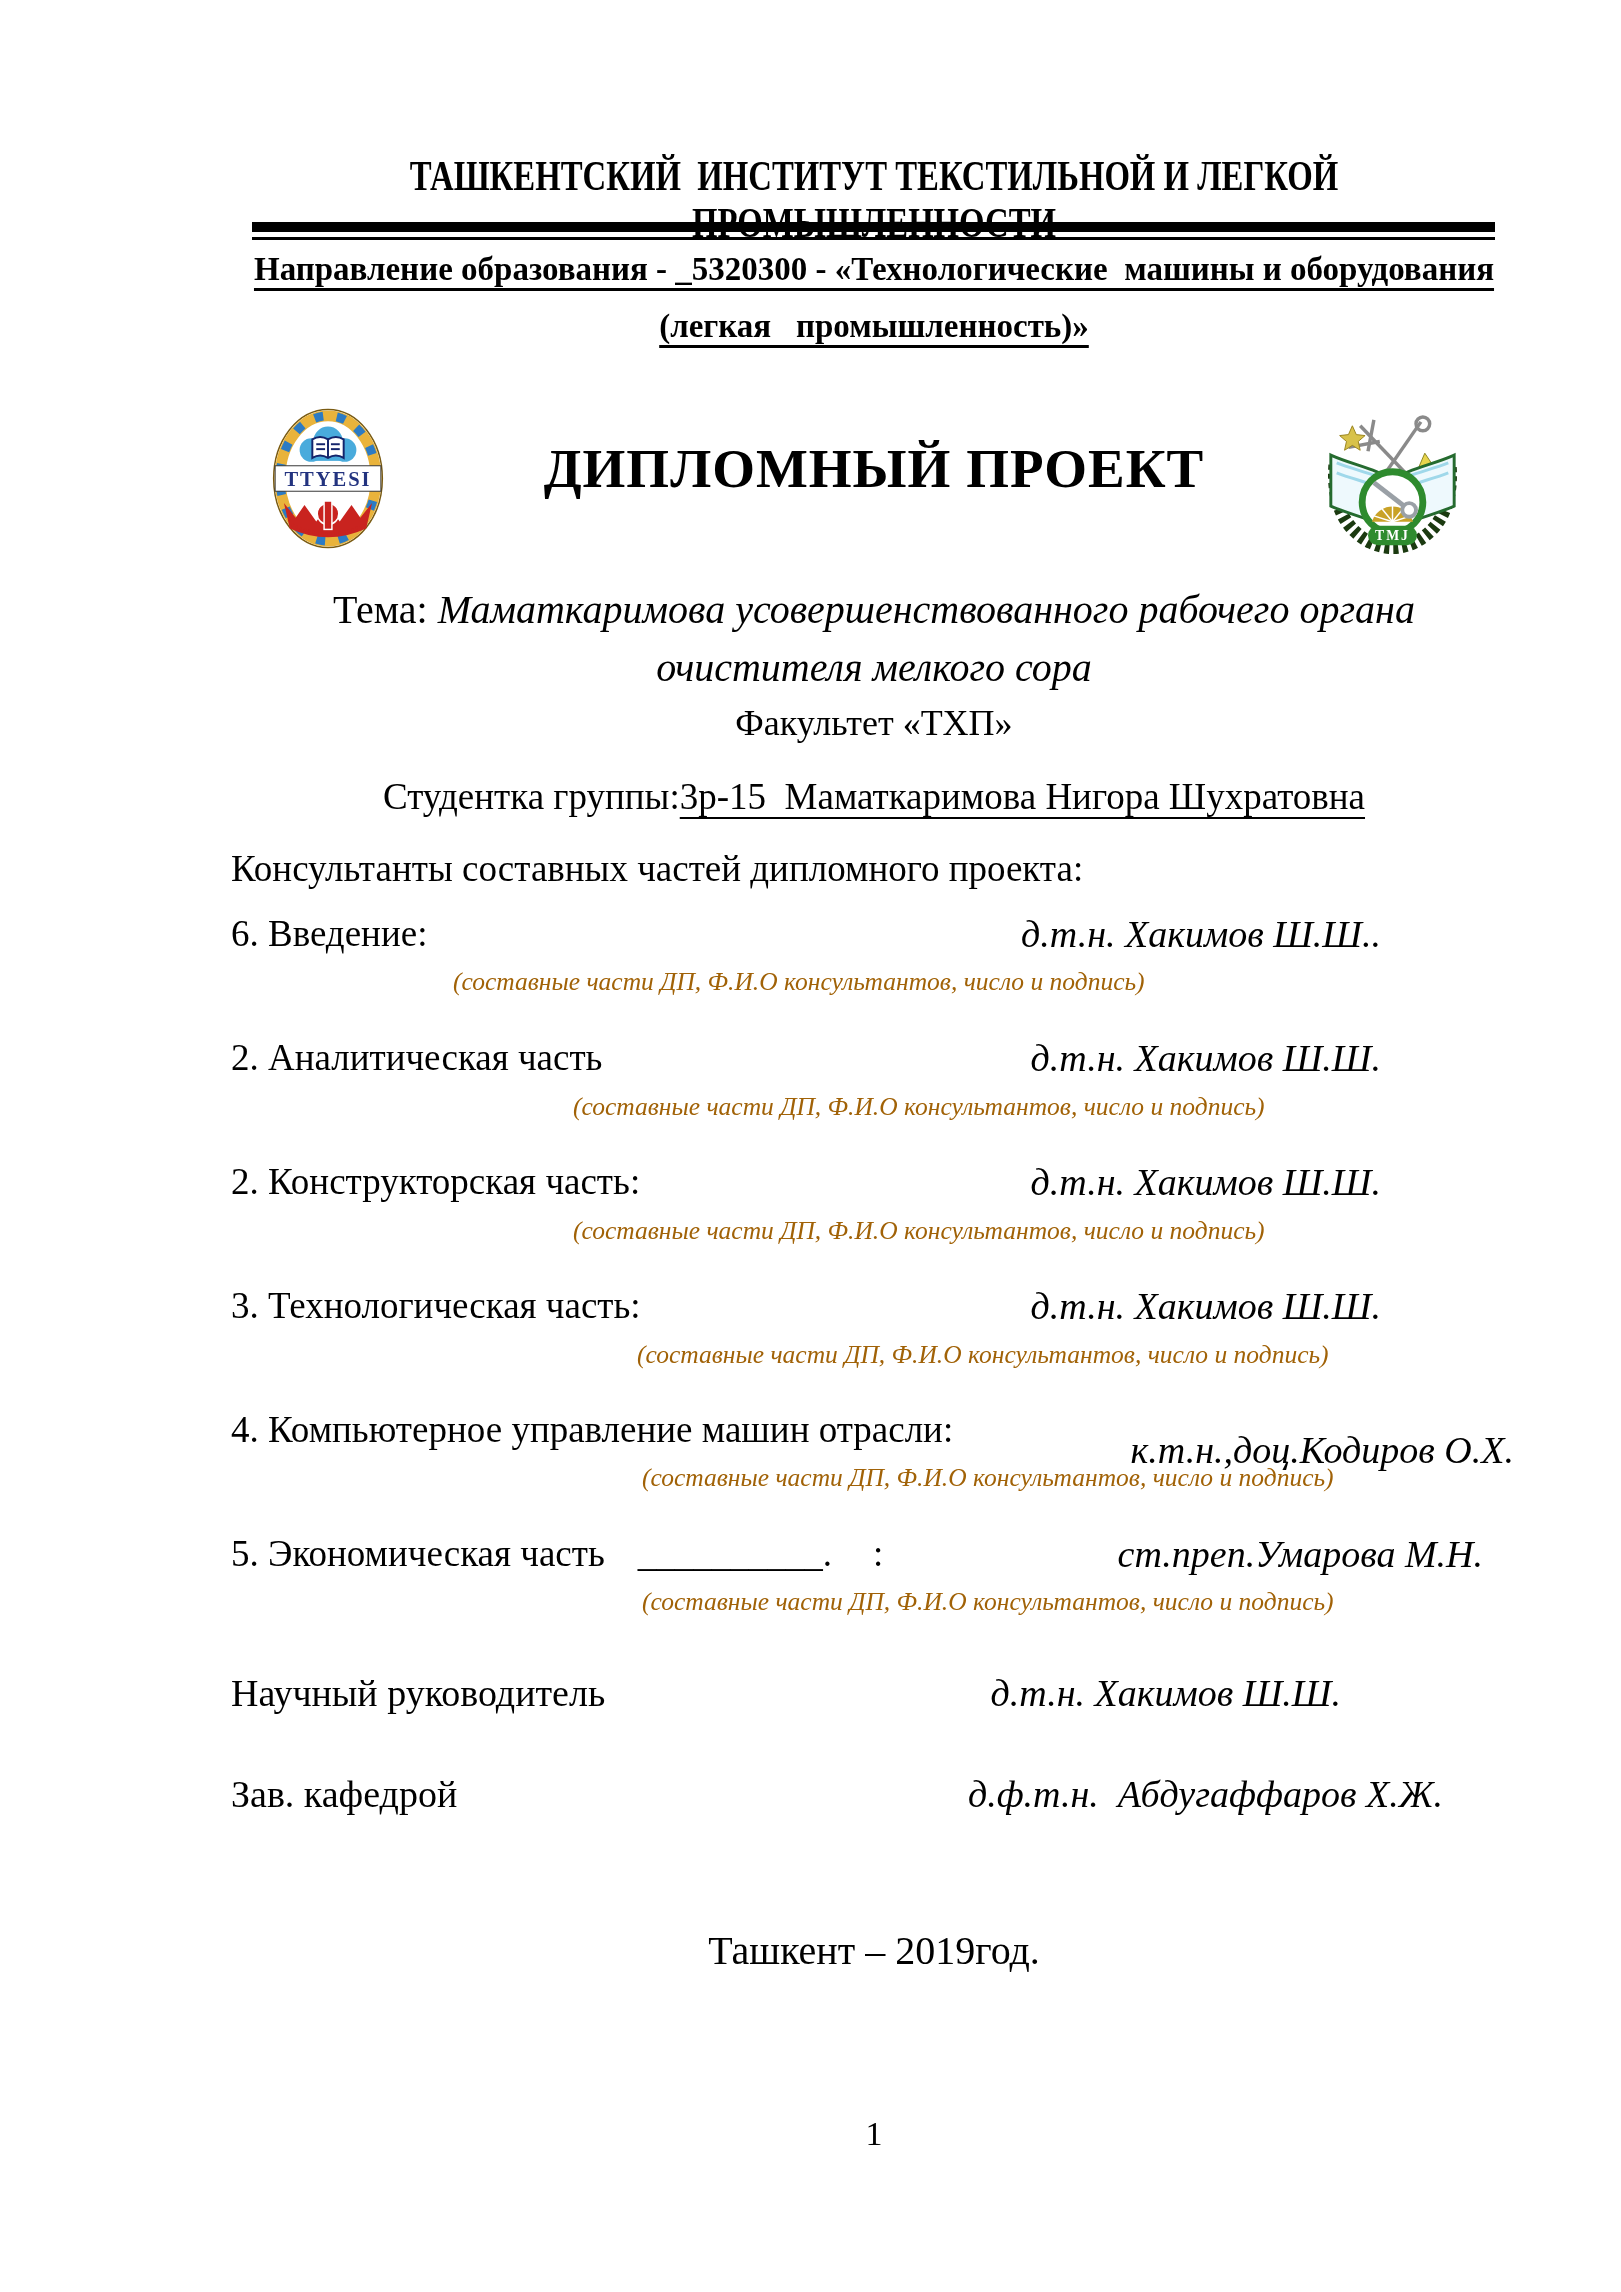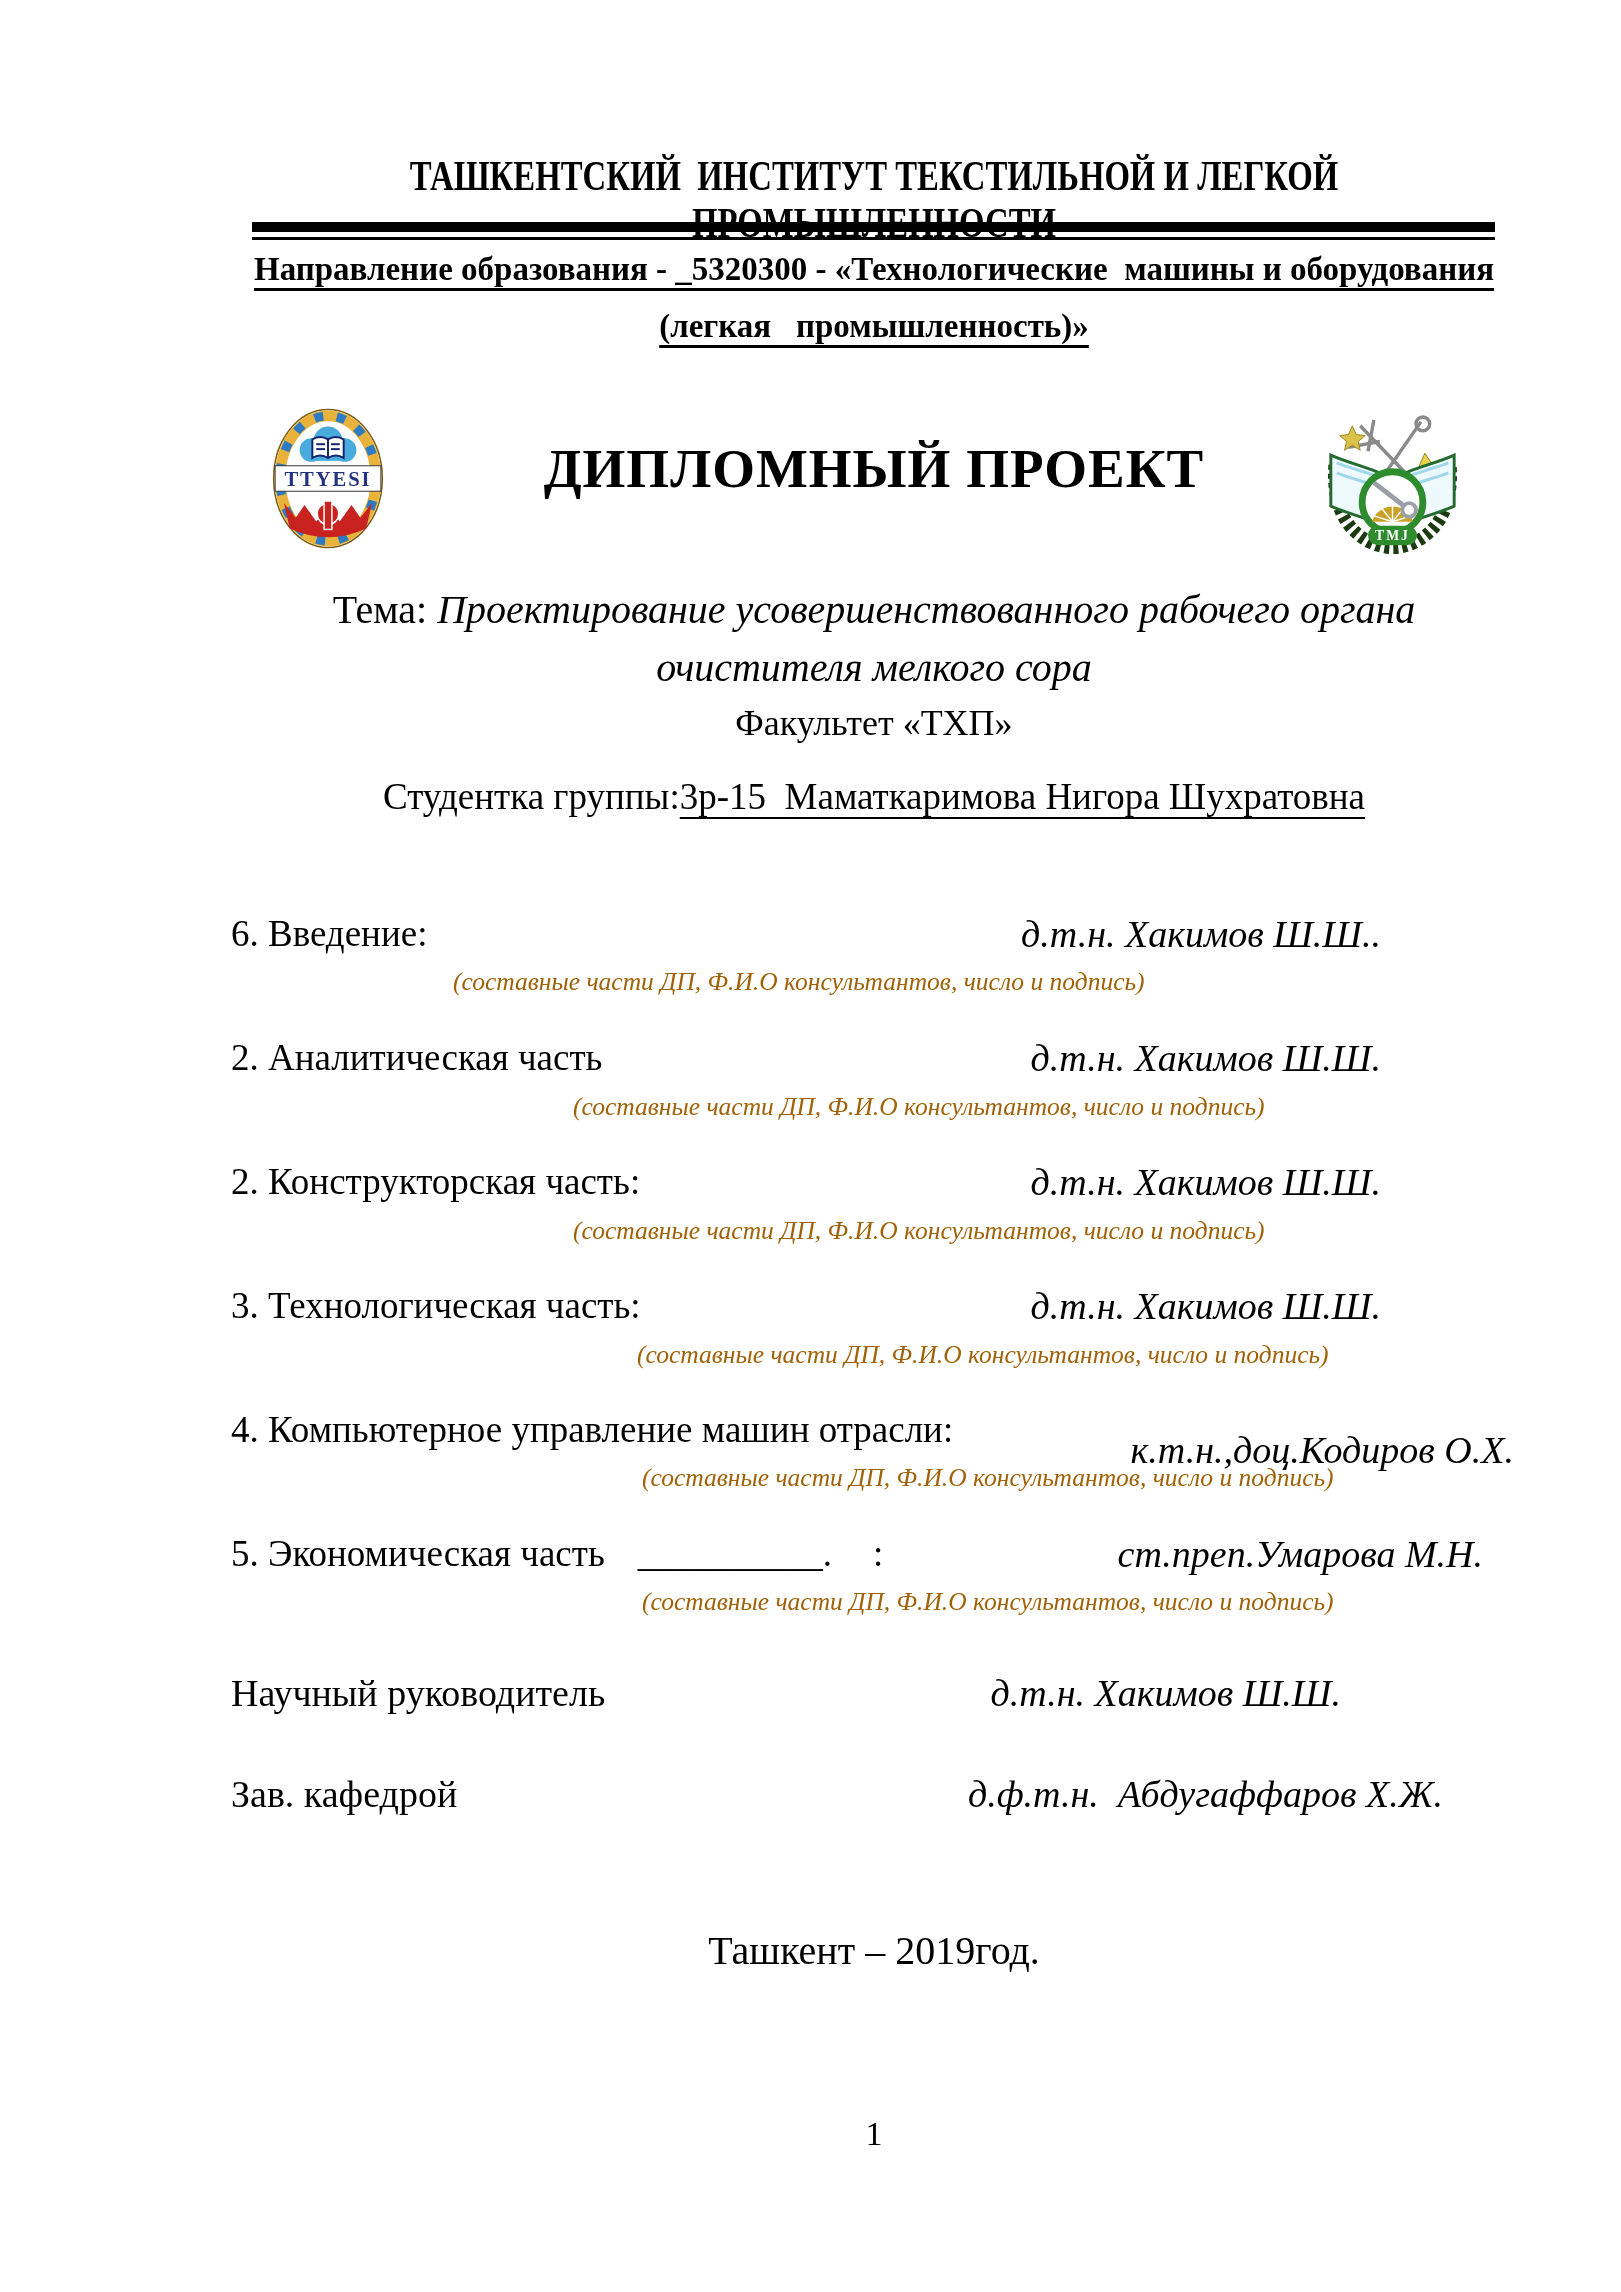--- a/index.html
+++ b/index.html
@@ -95,26 +95,27 @@
       </g>
       <line x1="52" y1="72" x2="88" y2="100" stroke="#9aa0a6" stroke-width="5"></line>
       <circle cx="88" cy="100" r="7" fill="#ffffff" stroke="#9aa0a6" stroke-width="4"></circle>
       <rect x="46" y="116" width="50" height="20" rx="10" fill="#2E8B2E"></rect>
       <text x="71" y="131" font-size="14" font-weight="bold" fill="#ffffff" text-anchor="middle" letter-spacing="2" data-bind="logos.right.text">TMJ</text>
     </svg>
   </div>
 
   <div class="abs center b" style="top:438px;font-size:55px;letter-spacing:1px;" data-bind="doc_title">ДИПЛОМНЫЙ ПРОЕКТ</div>
 
-  <div class="abs center" style="top:588px;font-size:40px;"><span data-bind="topic.label">Тема: </span><span class="i" data-bind="topic.line1">Проектирование усовершенствованного рабочего органа</span></div>
+  <div class="abs center" style="top:588px;font-size:40px;"><span data-bind="topic.label">Тема: </span><span class="i" data-bind="topic.line1">Маматкаримова усовершенствованного рабочего органа</span></div>
   <div class="abs center i" style="top:646px;font-size:40px;" data-bind="topic.line2">очистителя мелкого сора</div>
   <div class="abs center" style="top:703px;font-size:36px;" data-bind="topic.faculty">Факультет «ТХП»</div>
 
   <div class="abs center" style="top:776px;font-size:37px;"><span data-bind="student.label">Студентка группы:</span><span class="u-val" data-bind="student.value">3р-15  Маматкаримова Нигора Шухратовна</span></div>
 
+  <div class="abs" style="left:231px;top:848px;font-size:37px;" data-bind="consultants_heading">Консультанты составных частей дипломного проекта:</div>
 
   <div class="abs row-label" style="top:913px;" data-bind="rows.0.label">6. Введение:</div>
   <div class="abs row-value" style="top:913px;right:240px;" data-bind="rows.0.value">д.т.н. Хакимов Ш.Ш..</div>
   <div class="abs caption" style="left:453px;top:968px;" data-bind="consultant_caption">(составные части ДП, Ф.И.О консультантов, число и подпись)</div>
 
   <div class="abs row-label" style="top:1037px;" data-bind="rows.1.label">2. Аналитическая часть</div>
   <div class="abs row-value" style="top:1037px;right:240px;" data-bind="rows.1.value">д.т.н. Хакимов Ш.Ш.</div>
   <div class="abs caption" style="left:573px;top:1093px;" data-bind="consultant_caption">(составные части ДП, Ф.И.О консультантов, число и подпись)</div>
 
   <div class="abs row-label" style="top:1161px;" data-bind="rows.2.label">2. Конструкторская часть:</div>

